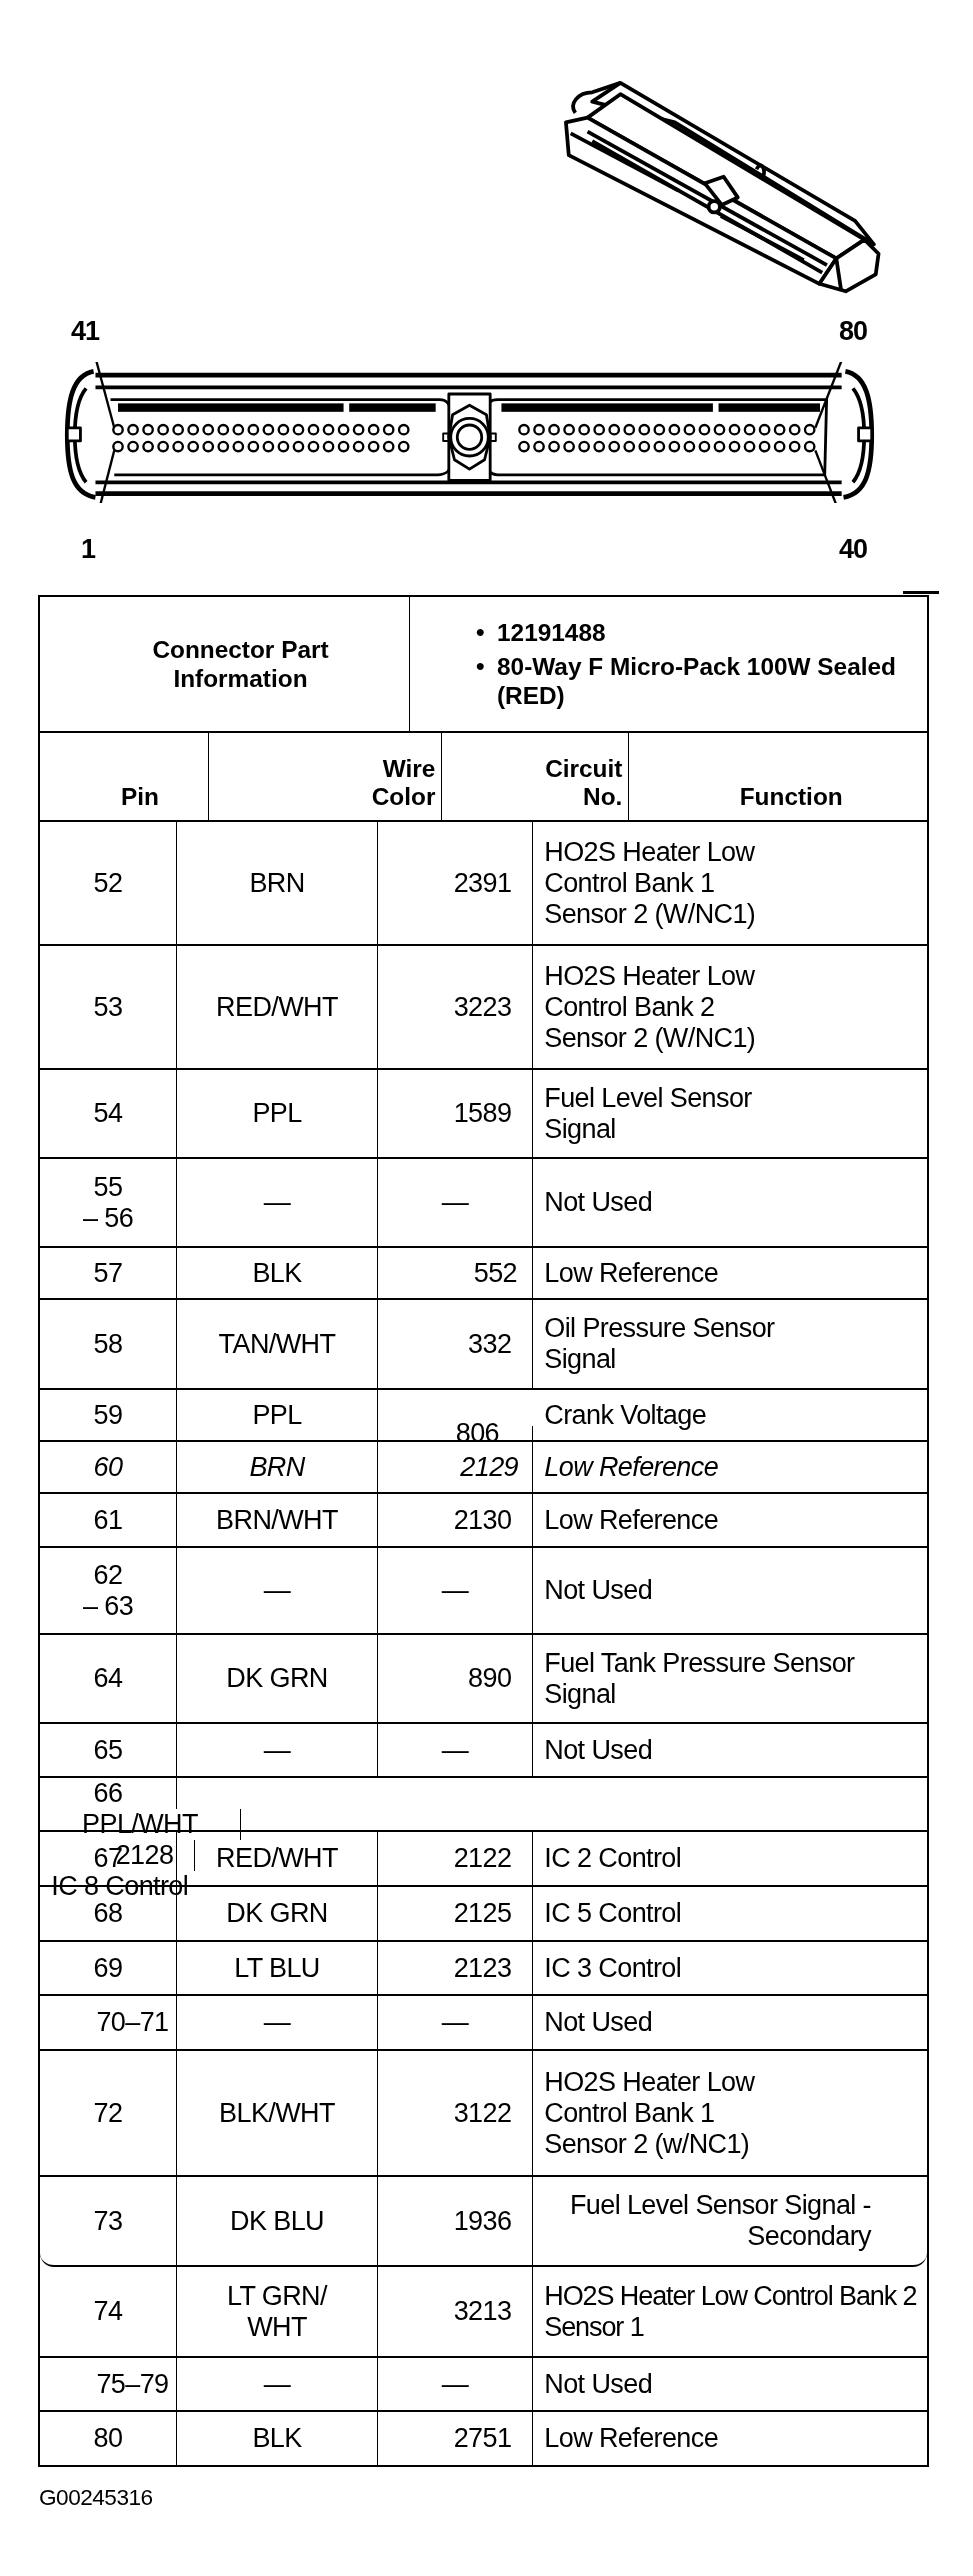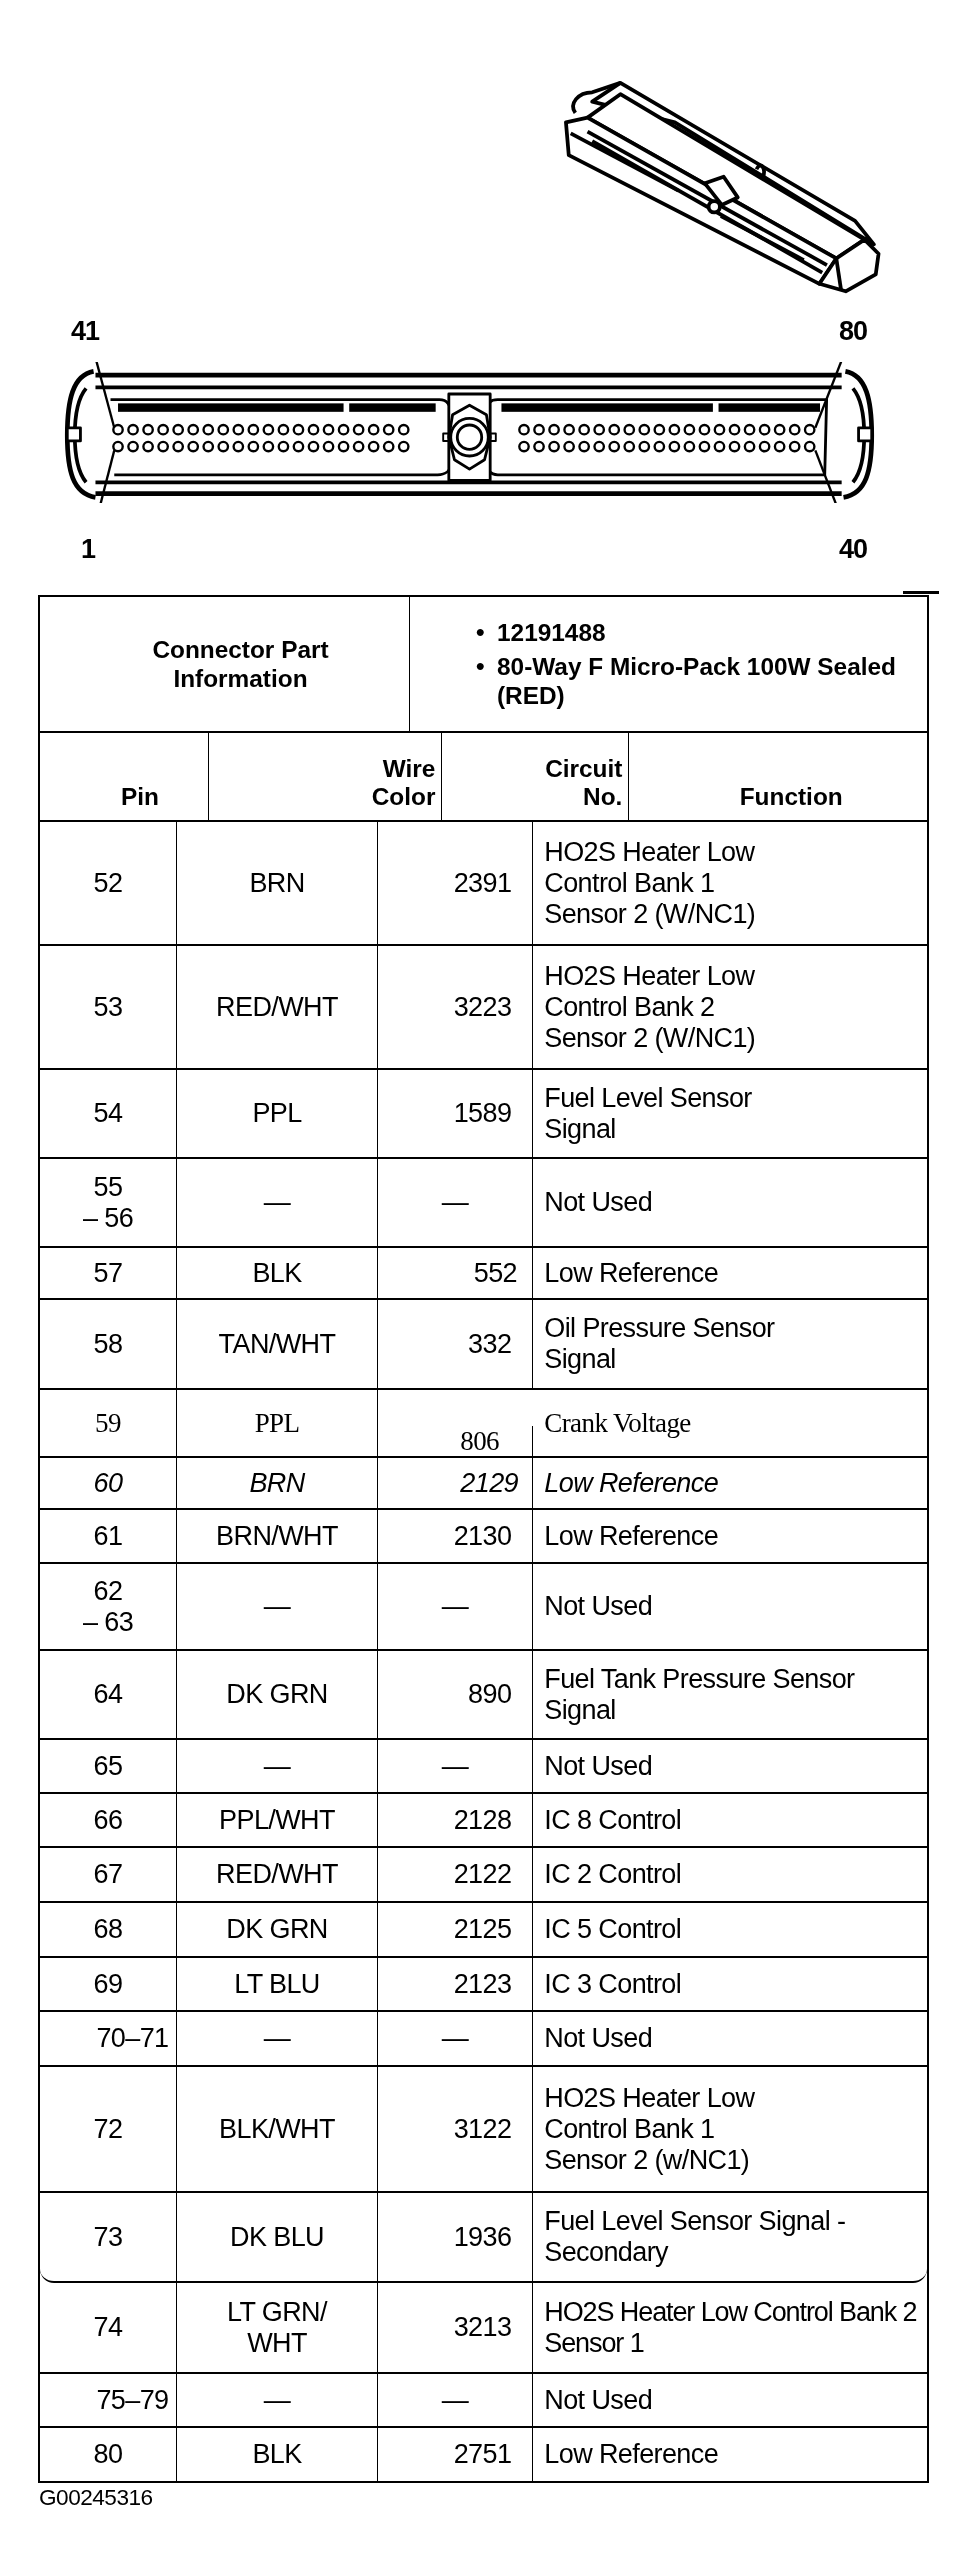--- a/index.html
+++ b/index.html
@@ -266,21 +266,21 @@
         <div class="cell c-wire">BLK</div>
         <div class="cell c-circ" style="justify-content: flex-end; padding-right: 15px;">552</div>
         <div class="cell c-func">Low Reference</div>
       </div>
       <div class="row" style="height: 90px;">
         <div class="cell c-pin">58</div>
         <div class="cell c-wire">TAN/WHT</div>
         <div class="cell c-circ" style="justify-content: flex-end; padding-right: 20.7px;">332</div>
         <div class="cell c-func" style="padding-right: 103px;">Oil Pressure Sensor Signal</div>
       </div>
-      <div class="row" style="height: 68px; font-family: Liberation Serif, serif;">
+      <div class="row" style="height: 52px;">
         <div class="cell c-pin">59</div>
         <div class="cell c-wire">PPL</div>
         <div class="cell c-circ" style="justify-content: flex-end; padding-right: 33px; margin-top: 36px;">806</div>
         <div class="cell c-func">Crank Voltage</div>
       </div>
       <div class="row" style="height: 52px; font-style: italic;">
         <div class="cell c-pin">60</div>
         <div class="cell c-wire">BRN</div>
         <div class="cell c-circ" style="justify-content: flex-end; padding-right: 14px;">2129</div>
         <div class="cell c-func">Low Reference</div>
@@ -303,21 +303,21 @@
         <div class="cell c-wire">DK GRN</div>
         <div class="cell c-circ" style="justify-content: flex-end; padding-right: 20.7px;">890</div>
         <div class="cell c-func" style="padding-right: 56px;">Fuel Tank Pressure Sensor Signal</div>
       </div>
       <div class="row" style="height: 54px;">
         <div class="cell c-pin">65</div>
         <div class="cell c-wire">—</div>
         <div class="cell c-circ" style="justify-content: center; padding-right: 5.6px;">—</div>
         <div class="cell c-func">Not Used</div>
       </div>
-      <div class="row" style="height: 54px;">
+      <div class="row" style="height: 54px; flex-direction: column;">
         <div class="cell c-pin">66</div>
         <div class="cell c-wire">PPL/WHT</div>
         <div class="cell c-circ" style="justify-content: flex-end; padding-right: 20.7px;">2128</div>
         <div class="cell c-func">IC 8 Control</div>
       </div>
       <div class="row" style="height: 55px;">
         <div class="cell c-pin">67</div>
         <div class="cell c-wire">RED/WHT</div>
         <div class="cell c-circ" style="justify-content: flex-end; padding-right: 20.7px;">2122</div>
         <div class="cell c-func">IC 2 Control</div>
@@ -343,21 +343,21 @@
       <div class="row" style="height: 126px;">
         <div class="cell c-pin">72</div>
         <div class="cell c-wire">BLK/WHT</div>
         <div class="cell c-circ" style="justify-content: flex-end; padding-right: 20.7px;">3122</div>
         <div class="cell c-func" style="padding-right: 132px;">HO2S Heater Low Control Bank 1 Sensor 2 (w/NC1)</div>
       </div>
       <div class="row" style="height: 90px; border-radius: 14px;">
         <div class="cell c-pin">73</div>
         <div class="cell c-wire">DK BLU</div>
         <div class="cell c-circ" style="justify-content: flex-end; padding-right: 20.7px;">1936</div>
-        <div class="cell c-func" style="padding-right: 56px;">Fuel Level Sensor Signal - Secondary</div>
+        <div class="cell c-func" style="padding-right: 56px; text-align: right;">Fuel Level Sensor Signal - Secondary</div>
       </div>
       <div class="row" style="height: 91px;">
         <div class="cell c-pin">74</div>
         <div class="cell c-wire" style="padding: 4px 38px;">LT GRN/ WHT</div>
         <div class="cell c-circ" style="justify-content: flex-end; padding-right: 20.7px;">3213</div>
         <div class="cell c-func" style="padding-right: 3.8px; letter-spacing: -1.1px;">HO2S Heater Low Control Bank 2 Sensor 1</div>
       </div>
       <div class="row" style="height: 54px;">
         <div class="cell c-pin" style="justify-content: flex-end; padding-right: 7.5px;">75–79</div>
         <div class="cell c-wire">—</div>

